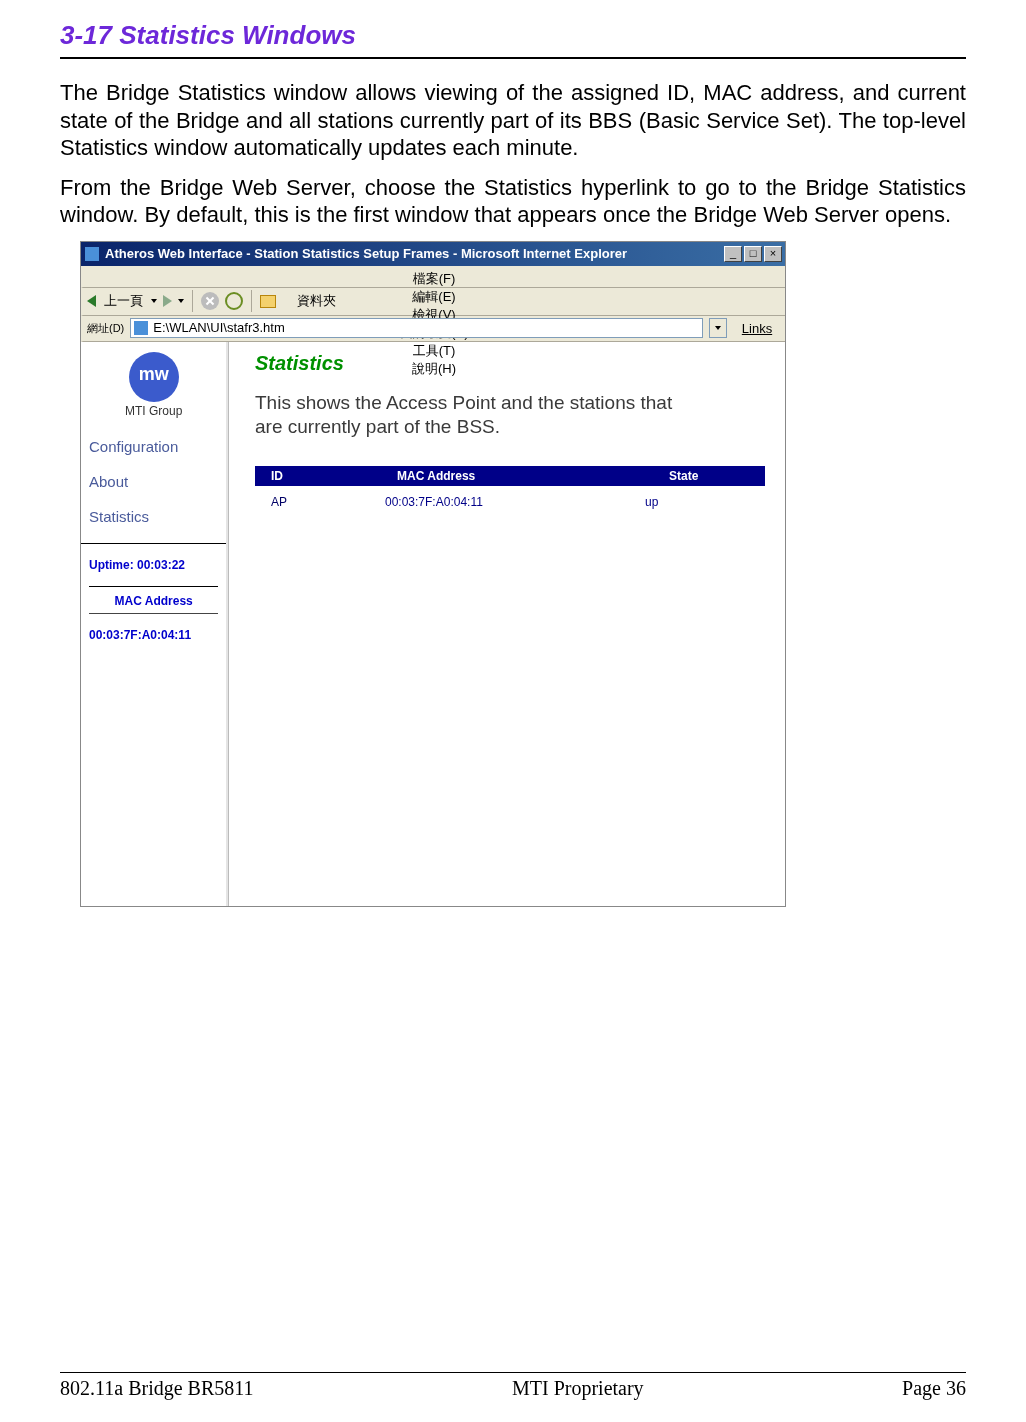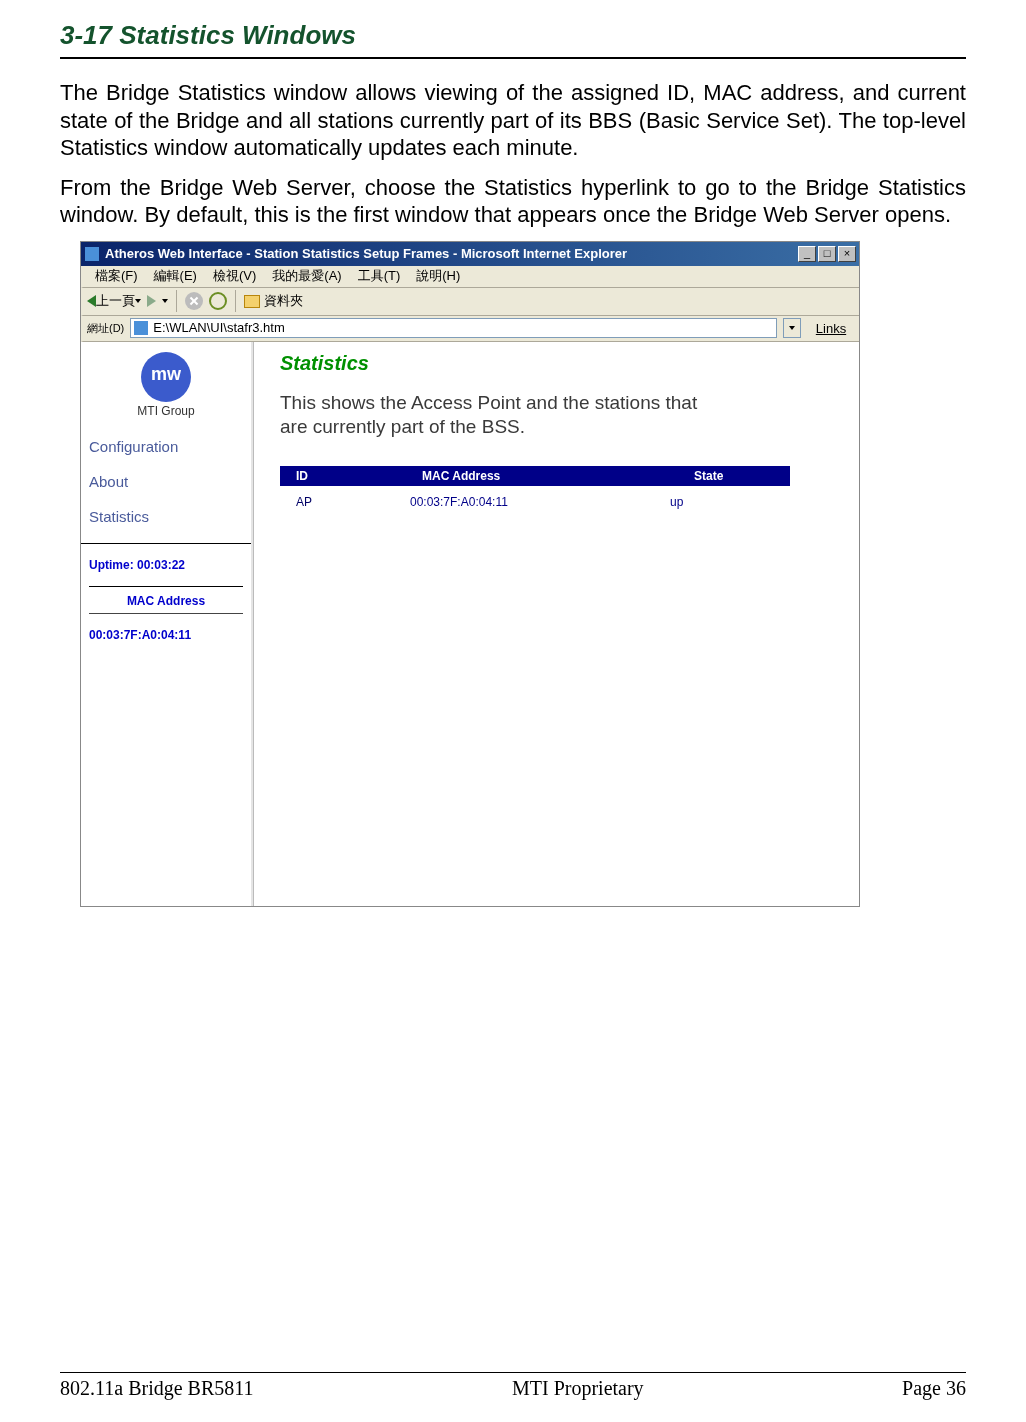--- a/index.html
+++ b/index.html
@@ -10,40 +10,40 @@
     background: #fff;
     width: 1026px;
   }
   .page {
     width: 1026px;
     height: 1422px;
     padding: 20px 60px 30px 60px;
     position: relative;
   }
   .section-title {
-    color: #14532d;
+    color: #6d28d9;
     font-size: 26px;
     font-weight: bold;
     font-style: italic;
     margin: 0 0 6px 0;
   }
   .hr {
     border: none;
     border-top: 2px solid #000;
     margin: 0 0 20px 0;
   }
   .para {
     font-size: 22px;
     line-height: 1.25;
     text-align: justify;
     margin: 0 0 12px 0;
     color: #000;
   }
   .screenshot {
-    width: 780px;
+    width: 706px;
     margin: 10px 0 0 20px;
     border: 1px solid #888;
   }
   .ie-titlebar {
     background: linear-gradient(to right, #0a246a, #3a6ea5);
     height: 24px;
     display: flex;
     align-items: center;
     justify-content: space-between;
     padding: 0 3px 0 4px;
@@ -57,39 +57,40 @@
     border: 1px solid #fff; border-right-color:#404040; border-bottom-color:#404040;
     color:#000; font-size:11px; line-height:13px; text-align:center;
   }
   .ie-menubar {
     background: #ece9d8;
     height: 22px;
     display: flex; align-items: center;
     padding: 4px 4px;
     border-bottom: 1px solid #aca899;
     border-left: 2px solid #ece9d8;
+    flex-direction: column;
   }
   .ie-menuitem { font-size: 13px; color:#000; padding: 0 8px; }
   .ie-toolbar {
     background: #ece9d8;
     height: 28px; display:flex; align-items:center;
     padding: 0 4px; gap: 6px;
     border-bottom: 1px solid #aca899;
     border-left: 2px solid #ece9d8;
   }
-  .tb-back { display:flex; align-items:center; gap:0; font-size:13px; }
+  .tb-back { display:flex; align-items:center; gap:8px; font-size:13px; }
   .arrow-left { width:0; height:0; border-top:6px solid transparent; border-bottom:6px solid transparent; border-right:9px solid #2a7a2a; }
   .arrow-right { width:0; height:0; border-top:6px solid transparent; border-bottom:6px solid transparent; border-left:9px solid #8aaa8a; }
   .small-tri { width:0;height:0;border-left:3px solid transparent;border-right:3px solid transparent;border-top:4px solid #000; }
   .tb-circle { width:18px; height:18px; border-radius:50%; border:2px solid #6b8e23; display:inline-block; }
   .tb-stop { width:18px; height:18px; border-radius:50%; background:#bcbcbc; display:inline-block; position:relative; }
   .tb-stop::before, .tb-stop::after { content:""; position:absolute; left:4px; top:8px; width:10px; height:2px; background:#fff; }
   .tb-stop::before { transform: rotate(45deg);} .tb-stop::after{ transform: rotate(-45deg);}
   .tb-sep { width:1px; height:22px; background:#aca899; margin:0 2px; }
-  .tb-folders { display:flex; align-items:center; gap:4px; font-size:13px; }
+  .tb-folders { display:flex; align-items:center; gap:21px; font-size:13px; }
   .folder-icon { width:16px; height:13px; background:#f4d16c; border:1px solid #b8860b; display:inline-block; }
   .ie-addrbar {
     background:#ece9d8; height:26px; display:flex; align-items:center;
     padding: 0 4px; gap:6px;
     border-bottom:1px solid #aca899;
     border-left: 2px solid #ece9d8;
   }
   .addr-label { font-size:11px; }
   .addr-input {
     flex:1; height:20px; background:#fff; border:1px solid #7f9db9;

